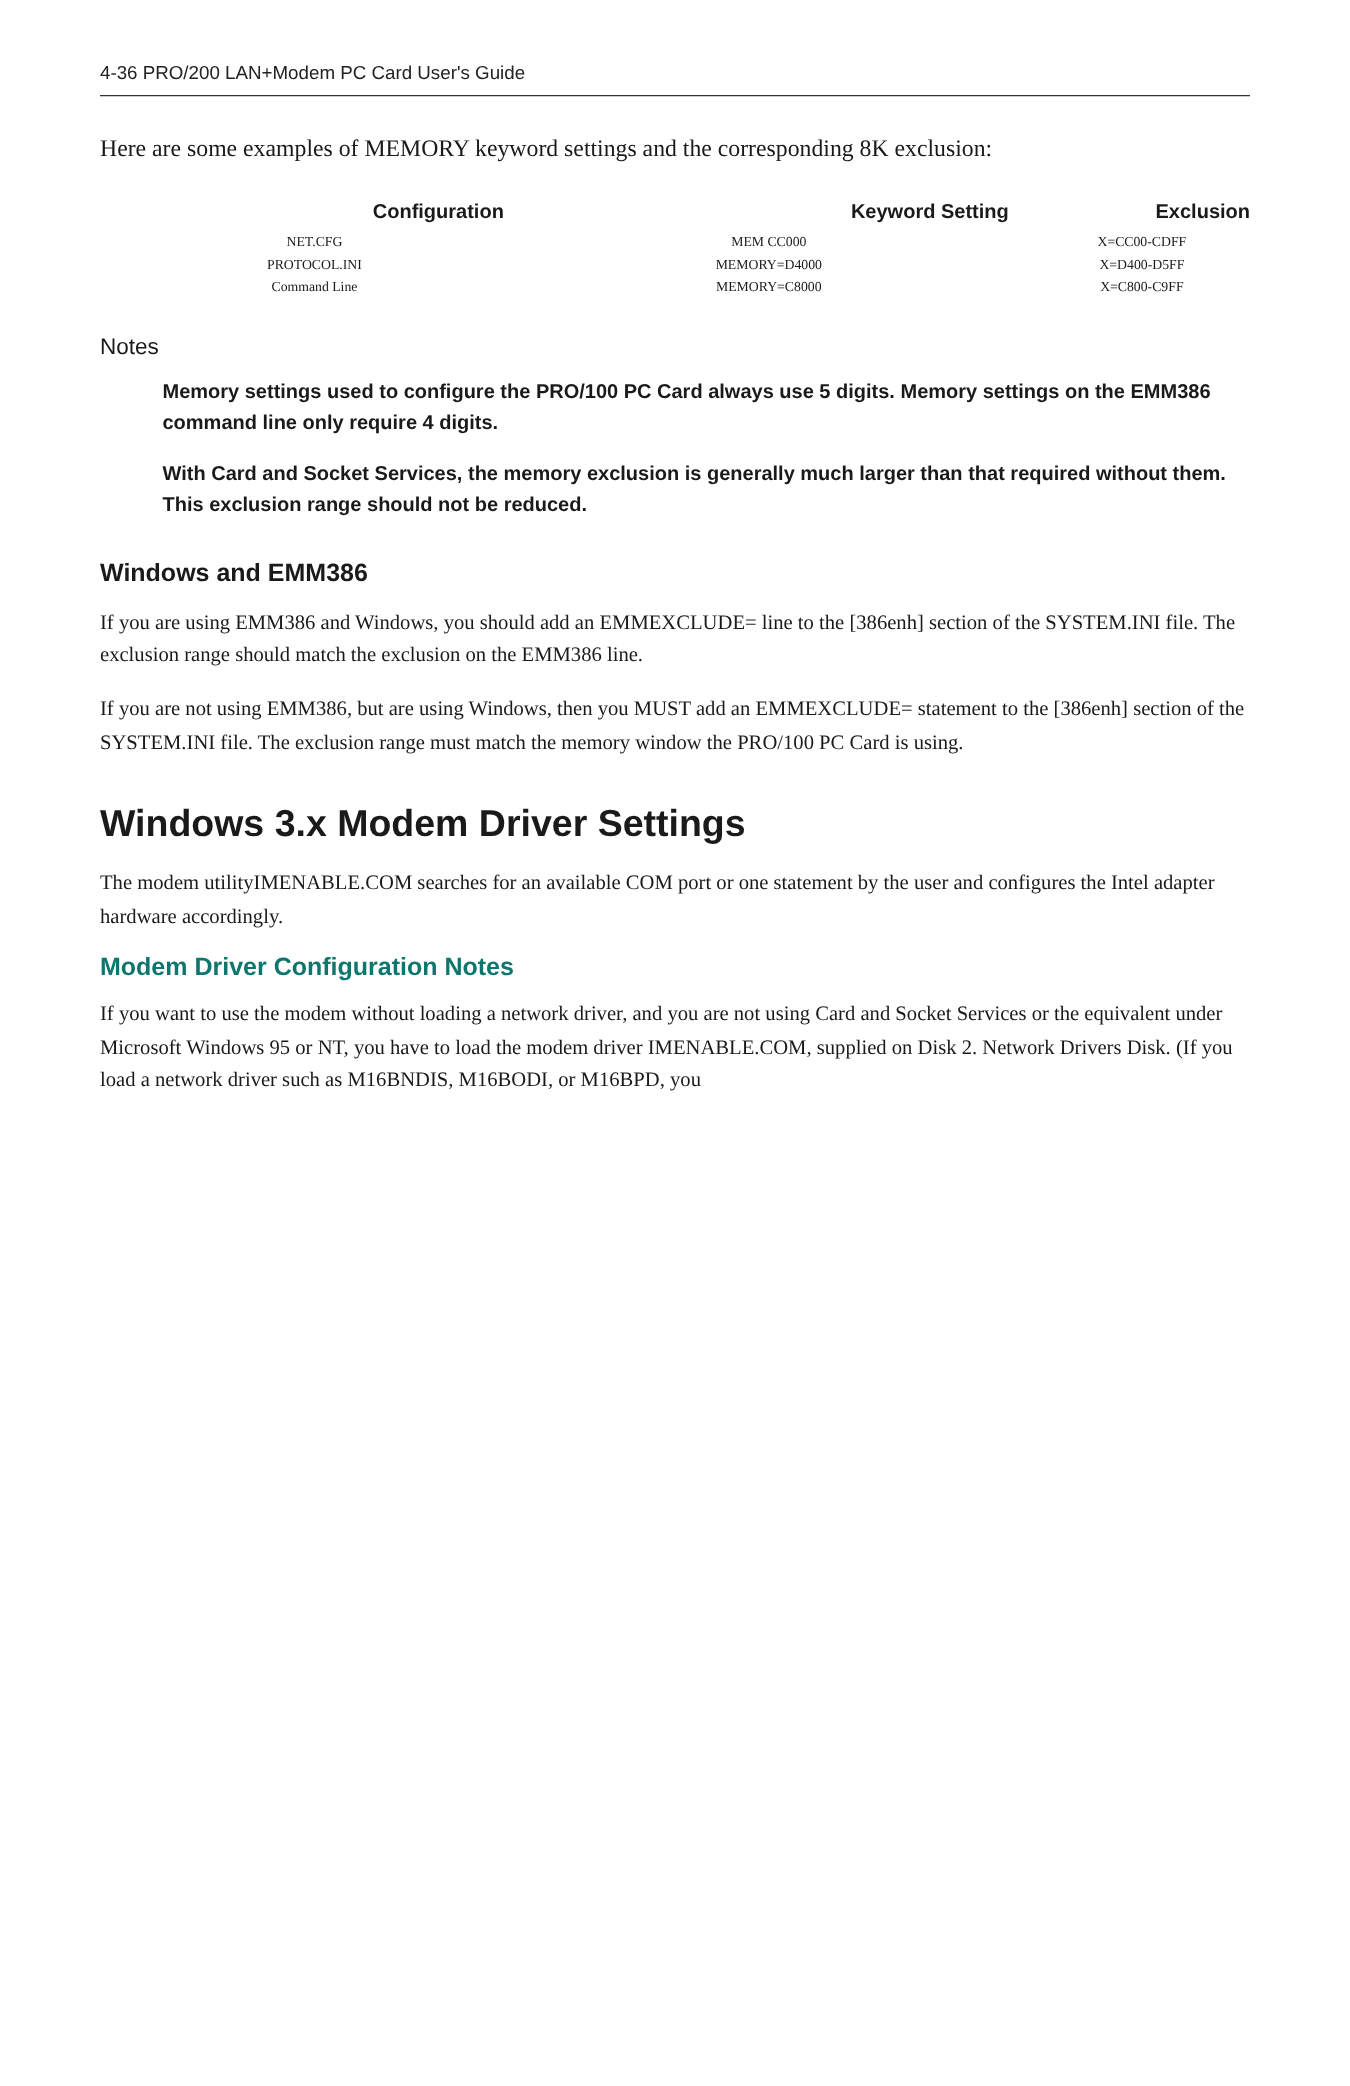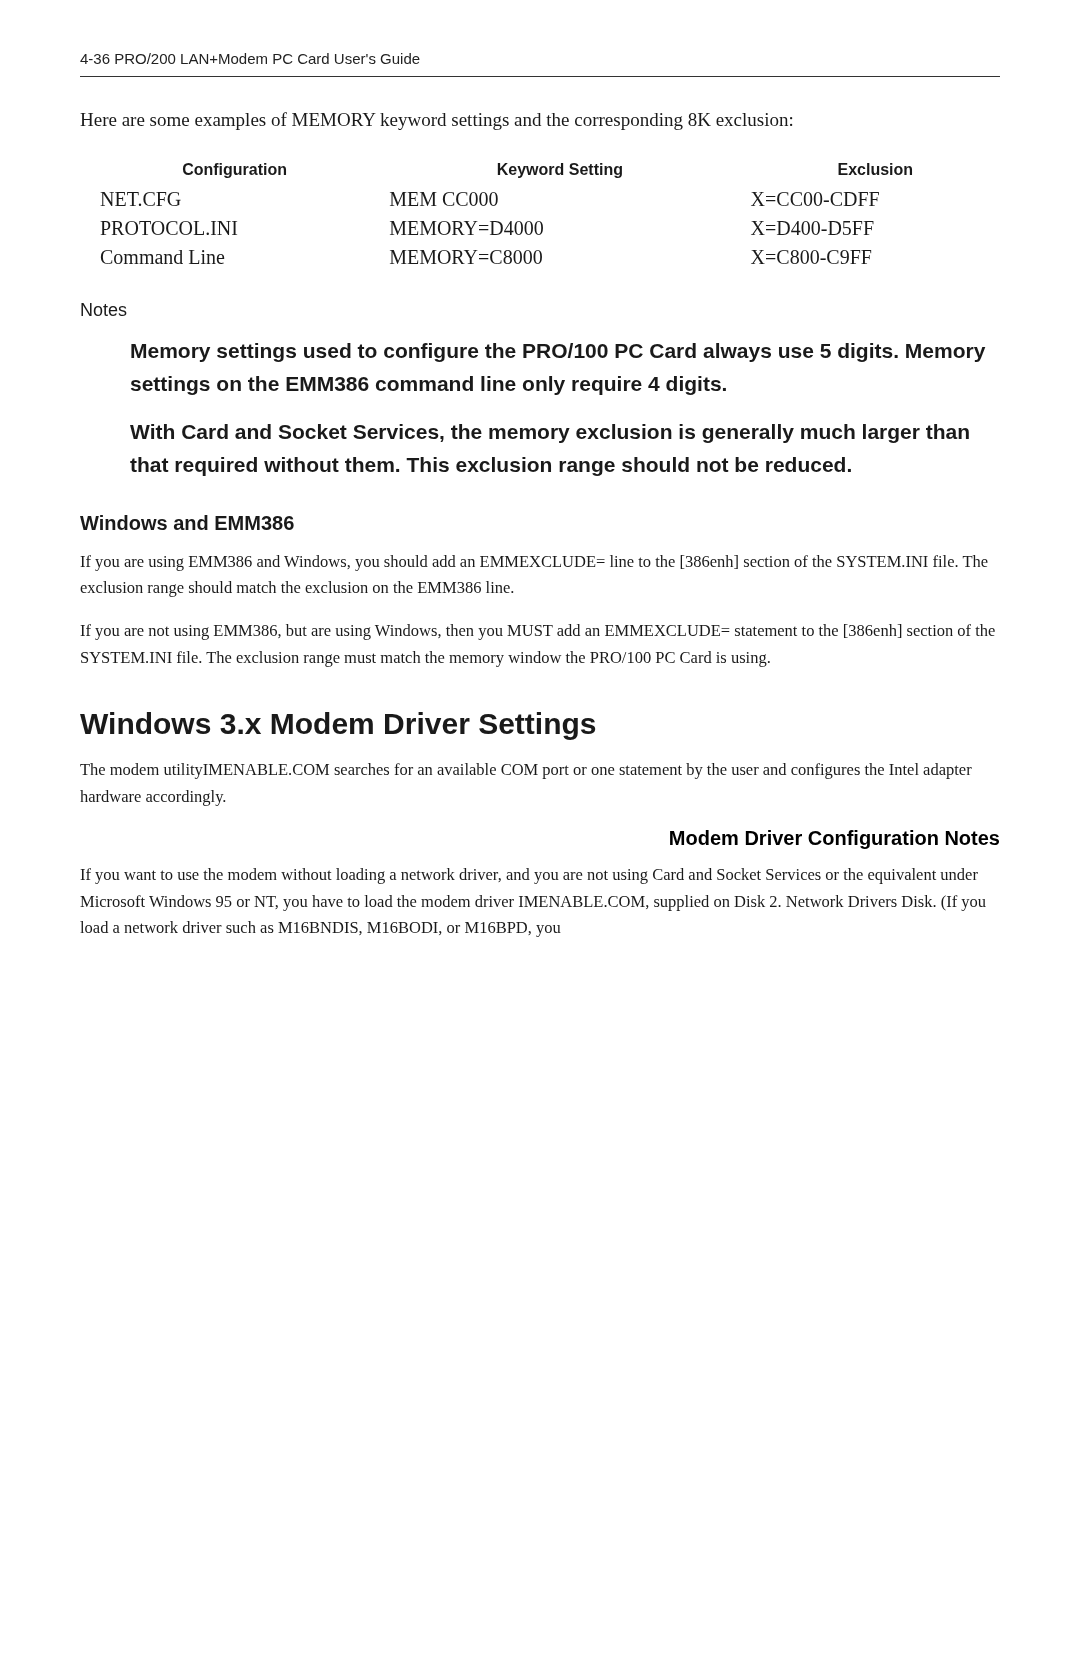--- a/index.html
+++ b/index.html
@@ -49,28 +49,28 @@
       width: 100%;
       border-collapse: collapse;
       margin-bottom: 28px;
       margin-left: 20px;
     }
 
     .config-table th {
       font-family: Arial, Helvetica, sans-serif;
       font-weight: bold;
       font-size: 16px;
+      text-align: right;
+      padding: 4px 20px 6px 0;
+      color: #1a1a1a;
+    }
+
+    .config-table td {
+      font-size: 11px;
       text-align: center;
-      padding: 4px 20px 6px 0;
-      color: #1a1a1a;
-    }
-
-    .config-table td {
-      font-size: 20px;
-      text-align: left;
       padding: 3px 20px 3px 0;
       color: #1a1a1a;
       font-family: Georgia, 'Times New Roman', serif;
     }
 
     .config-table th:first-child,
     .config-table td:first-child {
       min-width: 160px;
     }
 
@@ -89,21 +89,21 @@
     }
 
     .note-item {
       margin-left: 50px;
       margin-bottom: 16px;
     }
 
     .note-text {
       font-family: Arial, Helvetica, sans-serif;
       font-weight: bold;
-      font-size: 21px;
+      font-size: 16px;
       line-height: 1.55;
       color: #1a1a1a;
     }
 
     
     .section-heading-medium {
       font-family: Arial, Helvetica, sans-serif;
       font-weight: bold;
       font-size: 20px;
       margin-top: 30px;
@@ -127,22 +127,21 @@
       color: #1a1a1a;
       font-family: Georgia, 'Times New Roman', serif;
     }
 
     .section-heading-sub {
       font-family: Arial, Helvetica, sans-serif;
       font-weight: bold;
       font-size: 20px;
       margin-top: 13px;
       margin-bottom: 12px;
-      color: #000000;
-      text-align: right;
+      color: #0f766e;
     }
   </style>
 </head>
 <body>
 
 <div class="page">
 
   <div class="page-header">
     <span class="page-header-text">4-36  PRO/200 LAN+Modem PC Card User's Guide</span>
   </div>

